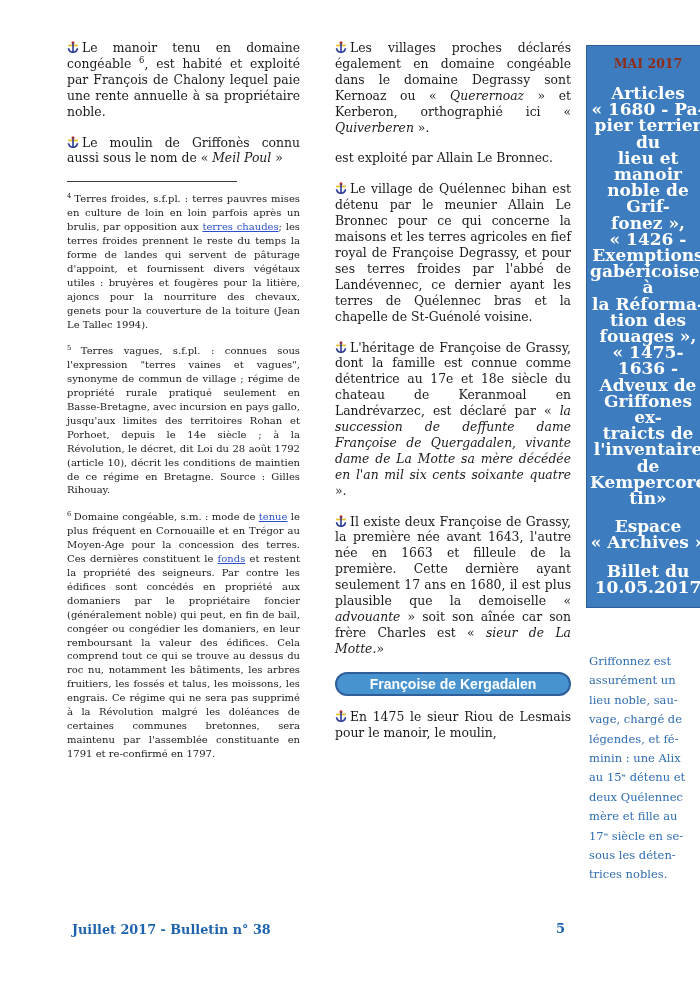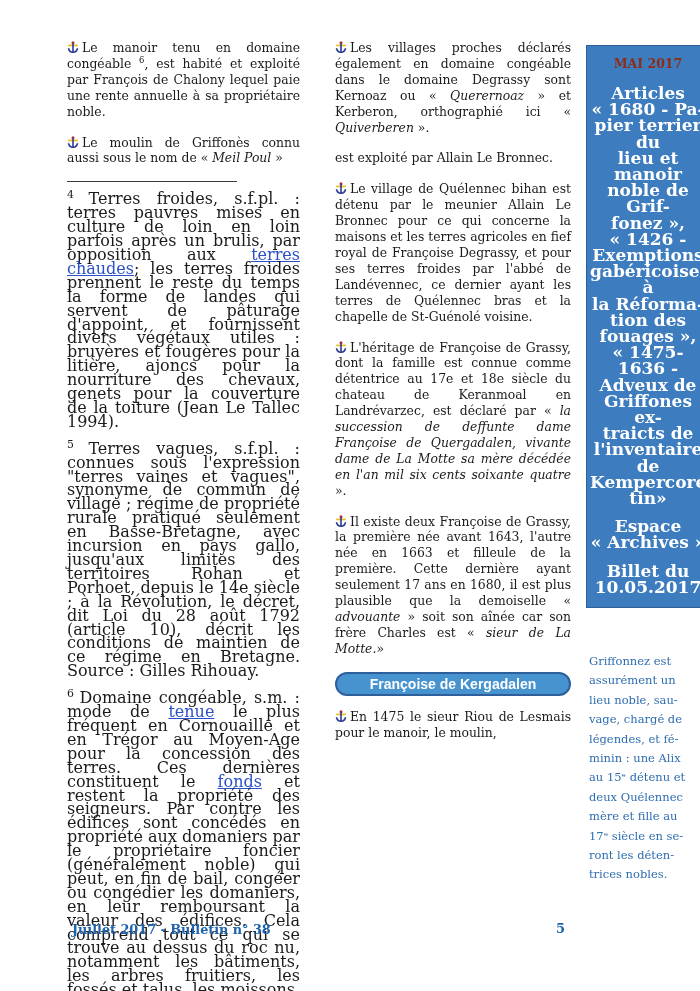--- a/index.html
+++ b/index.html
@@ -13,21 +13,21 @@
   }
   .col{position:absolute;top:40px;}
   .col-left{left:67px;width:233px;}
   .col-mid{left:335px;width:236px;}
   .para{margin:0 0 15px;text-align:justify;font-size:12.4px;line-height:15.9px;}
   .para em{font-style:italic;}
   sup{font-size:68%;vertical-align:super;line-height:0;}
   .lnk{color:var(--link-blue);text-decoration:underline;cursor:pointer;}
   .bullet{display:inline-block;width:12px;height:13px;margin-right:3px;vertical-align:-2px;}
   .fn-sep{border:none;border-top:1.6px solid #3a3a3a;width:170px;margin:6px 0 10px 0;}
-  .fn{margin:0 0 13px;text-align:justify;font-size:16px;line-height:13.9px;}
+  .fn{margin:0 0 13px;text-align:justify;font-size:10px;line-height:13.9px;}
   .banner{
     margin:11px 0 13px;background:var(--banner-blue);border:2px solid var(--border-blue);
     color:#ffffff;text-align:center;font-family:"Liberation Sans",sans-serif;
     font-weight:bold;font-size:14px;padding:2px 0;border-radius:12px;
   }
   .sidebar-box{
     position:absolute;left:586px;top:45px;width:124px;box-sizing:border-box;
     background:var(--accent-blue);border:1.5px solid var(--border-blue);
     padding:10px 3px 12px;text-align:center;
   }
@@ -136,18 +136,18 @@
     <div>Griffonnez est</div>
     <div>assurément un</div>
     <div>lieu noble, sau-</div>
     <div>vage, chargé de</div>
     <div>légendes, et fé-</div>
     <div>minin : une Alix</div>
     <div>au 15ᵉ détenu et</div>
     <div>deux Quélennec</div>
     <div>mère et fille au</div>
     <div>17ᵉ siècle en se-</div>
-    <div>ront les déten-</div>
+    <div>sous les déten-</div>
     <div>trices nobles.</div>
   </div>
 
 <div class="footer">Juillet 2017 - Bulletin n° 38</div>
 <div class="page-num">5</div>
 
 </body></html>

